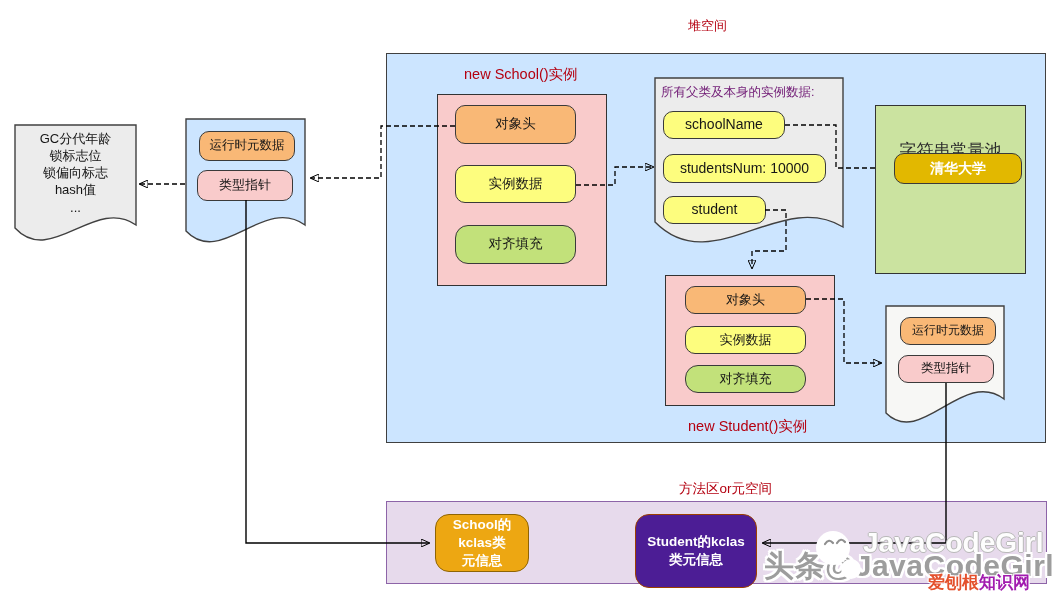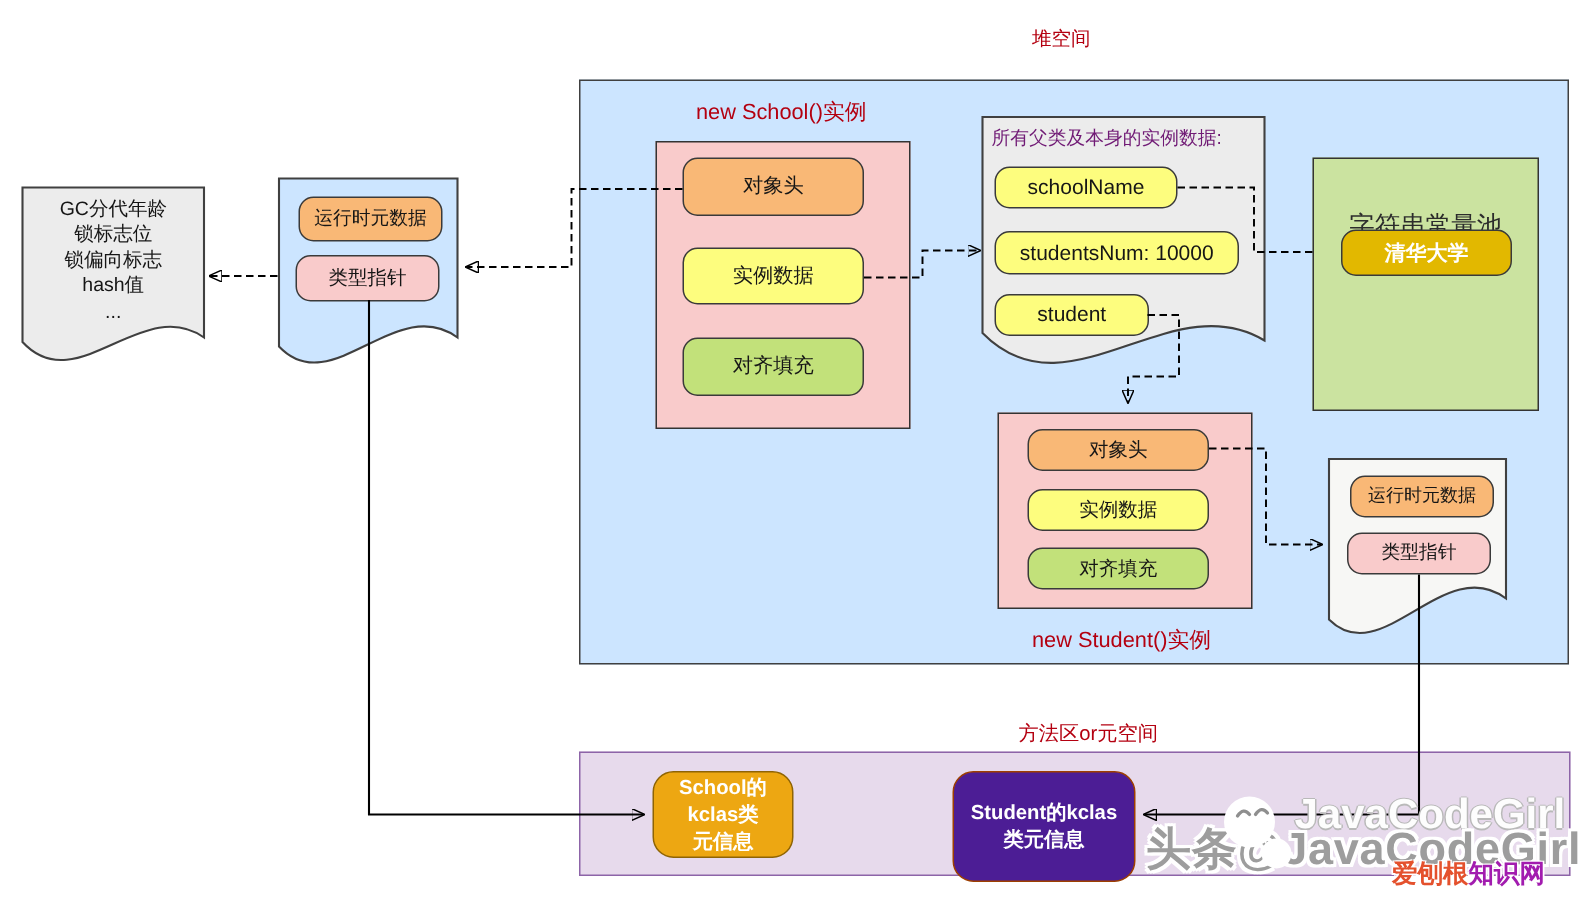--- a/index.html
+++ b/index.html
@@ -19,21 +19,21 @@
   .heap-label{left:688px;top:17px;font-size:13px;}
   .school-label{left:464px;top:65px;font-size:14.5px;}
   .student-label{left:688px;top:417px;font-size:14.5px;}
   .method-label{left:679px;top:480px;font-size:13.5px;}
   
   .chip{position:absolute;box-sizing:border-box;border:1.3px solid #3a3a3a;border-radius:10px;
         display:flex;align-items:center;justify-content:center;text-align:center;
         font-size:13px;color:#161616;z-index:4;line-height:1.1;}
   .orange{background:#F9B876;}
   .yellow{background:#FDFD7E;}
-  .green{background:#C2E17A;}
+  .green{background:#C2E17A;border-radius:13px;}
   .pinkc{background:#F9CBCB;}
   .goldc{background:#E2B800;color:#fff;font-weight:bold;}
   
   .paper{position:absolute;z-index:3;overflow:visible;}
   .paper path{stroke:#404040;stroke-width:1.4;}
   
   .markword-text{left:16px;top:130px;width:119px;text-align:center;font-size:13px;line-height:1.32;z-index:4;color:#151515;}
   .doc-title{left:661px;top:84px;font-size:12.5px;z-index:4;color:#701a75;white-space:nowrap;}
   .pool-title{left:875px;top:111px;width:151px;text-align:center;font-size:17px;z-index:4;color:#2c2c2c;margin-top:28px;}
   
@@ -76,21 +76,21 @@
   <svg class="paper" style="left:654px;top:77px;width:191px;height:205px;">
     <path d="M1,1 L189,1 L189,150 C126,112 58,203 1,145 Z" fill="#ECECEC"></path>
   </svg>
   <div class="abs doc-title">所有父类及本身的实例数据:</div>
   <div class="chip yellow" style="left:663px;top:111px;width:122px;height:28px;font-size:14px;">schoolName</div>
   <div class="chip yellow" style="left:663px;top:154px;width:163px;height:29px;font-size:14px;">studentsNum: 10000</div>
   <div class="chip yellow" style="left:663px;top:196px;width:103px;height:28px;font-size:14px;">student</div>
 
   <div class="abs pool-box"></div>
   <div class="abs pool-title">字符串常量池</div>
-  <div class="chip goldc" style="left:894px;top:153px;width:114px;height:31px;font-size:14px;">清华大学</div>
+  <div class="chip goldc" style="left:894px;top:153px;width:128px;height:31px;font-size:14px;">清华大学</div>
 
   <div class="abs student-box"></div>
   <div class="chip orange" style="left:685px;top:286px;width:121px;height:28px;">对象头</div>
   <div class="chip yellow" style="left:685px;top:326px;width:121px;height:28px;">实例数据</div>
   <div class="chip green" style="left:685px;top:365px;width:121px;height:28px;">对齐填充</div>
   <div class="dlabel student-label">new Student()实例</div>
 
   <svg class="paper" style="left:885px;top:305px;width:121px;height:150px;">
     <path d="M1,1 L119,1 L119,94 C78,63 36,143 1,108 Z" fill="#F7F7F5"></path>
   </svg>

